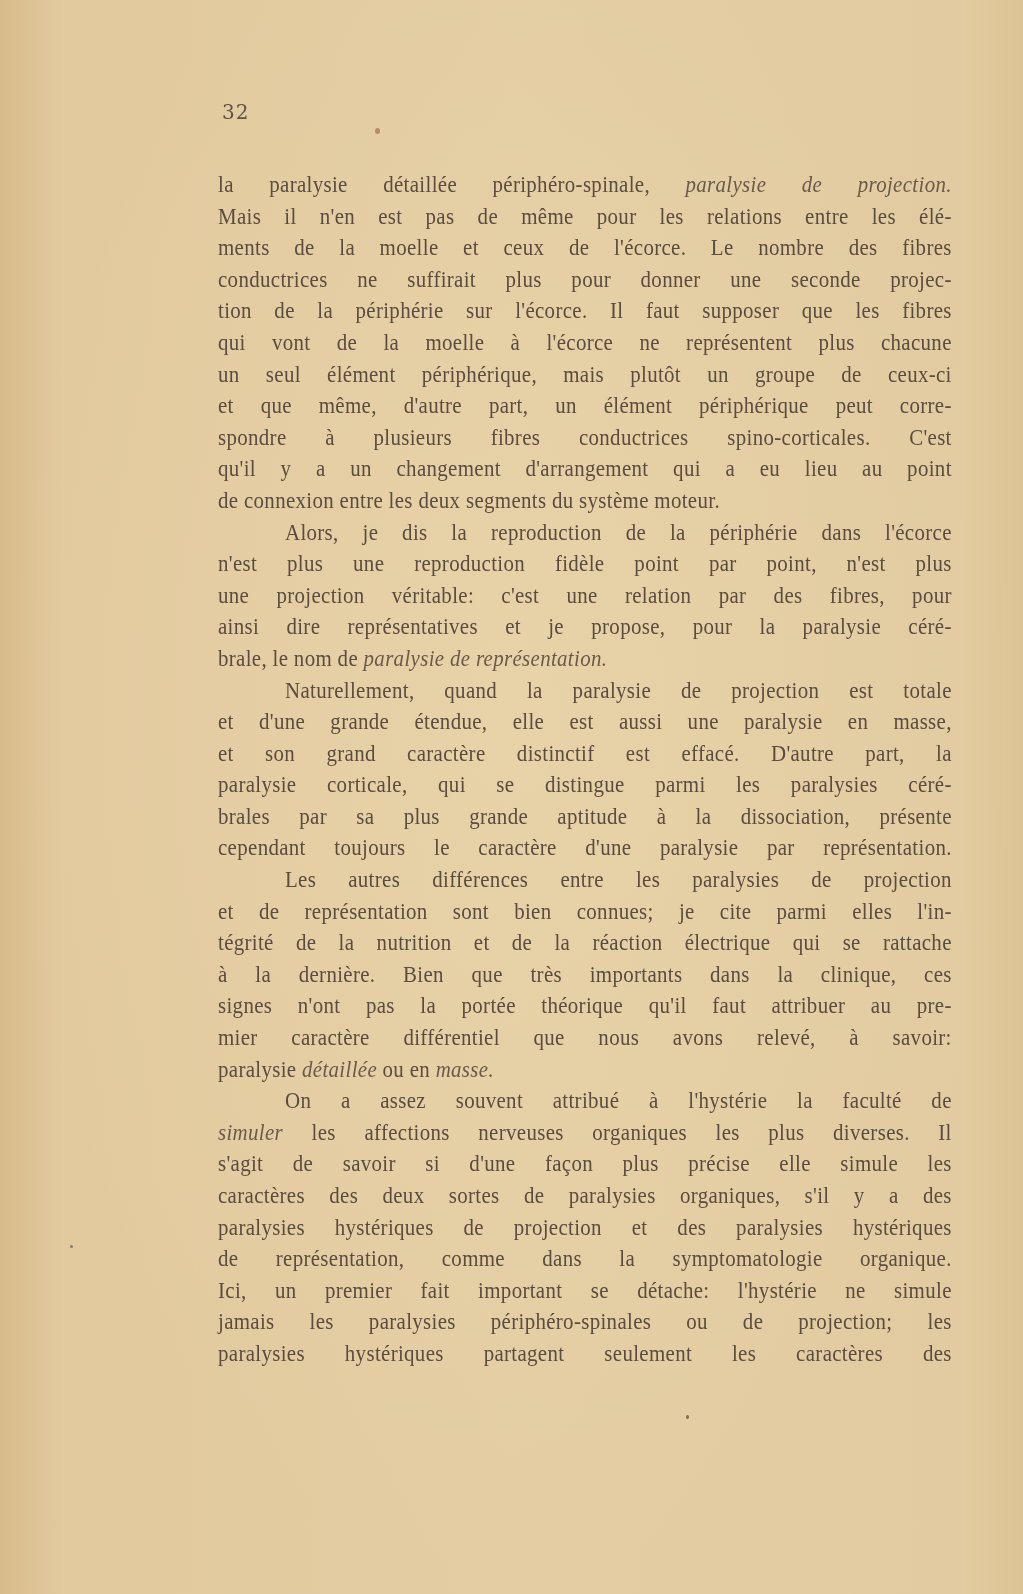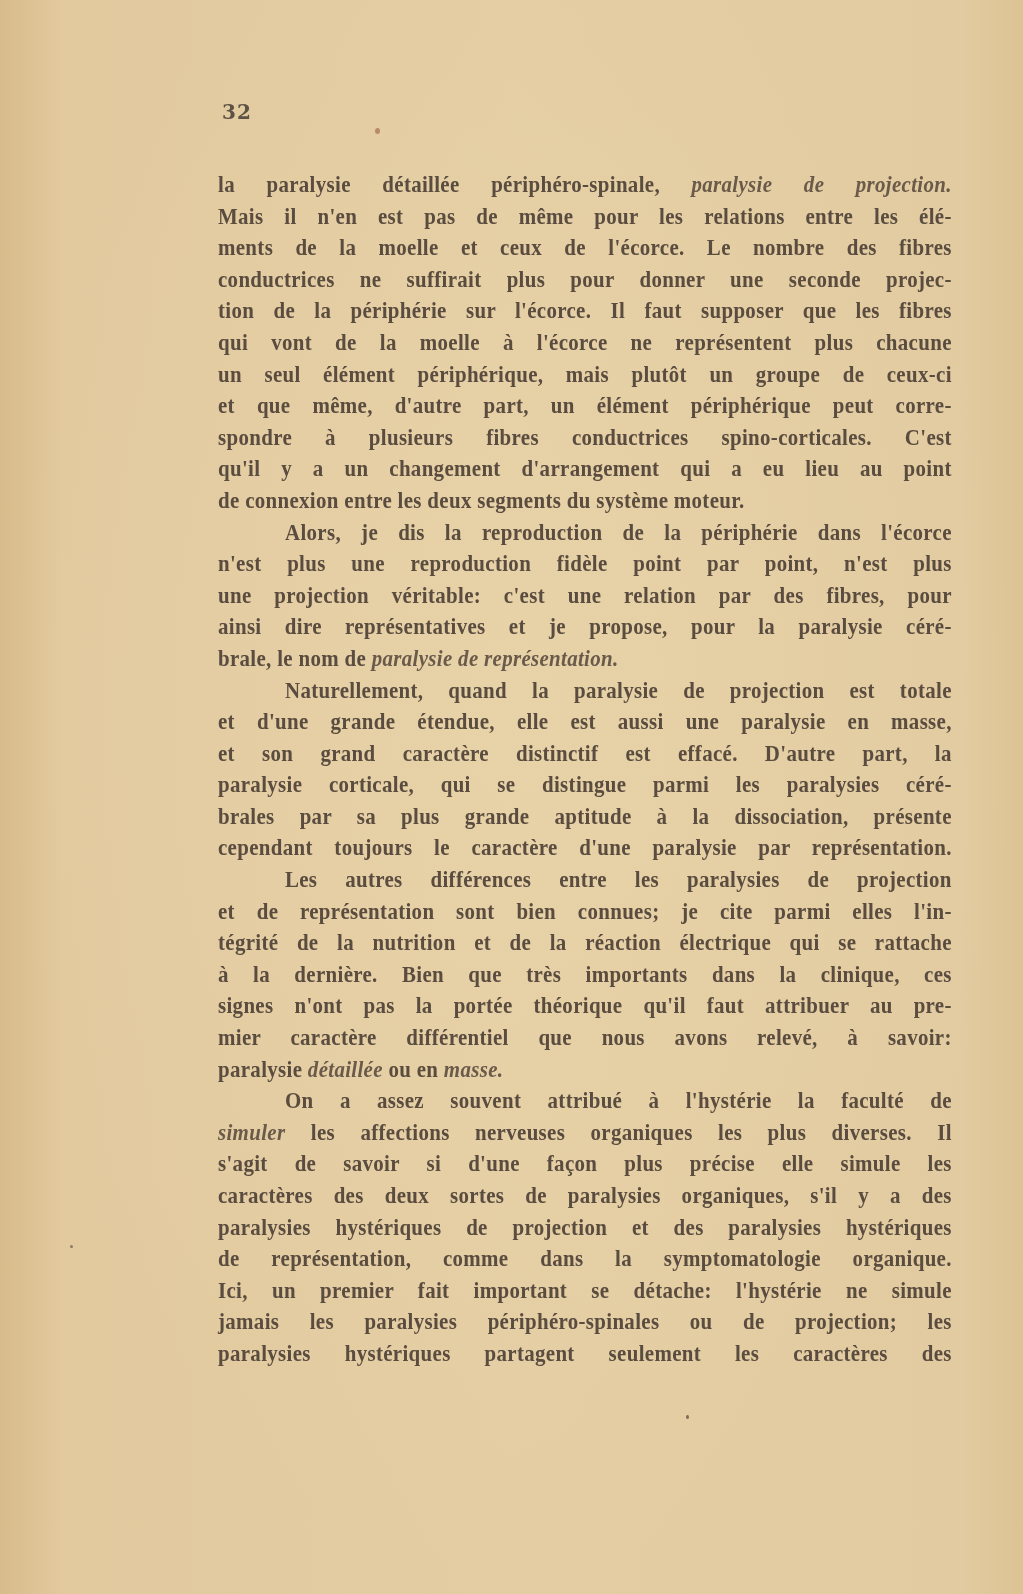--- a/index.html
+++ b/index.html
@@ -10,21 +10,20 @@
       position: relative;
       overflow: hidden;
     }
     .page {
       position: absolute;
       left: 0; top: 0;
       width: 1023px; height: 1594px;
       background:
         radial-gradient(ellipse at 50% 45%, rgba(235,214,172,0.55) 0%, rgba(235,214,172,0) 70%),
         linear-gradient(90deg, #d8bb8a 0%, #e2c99e 6%, #e4cda3 50%, #e2cba0 94%, #dcc394 100%);
-      font-weight: bold;
     }
     .page-number {
       position: absolute;
       left: 222px;
       top: 100px;
       font-family: "DejaVu Serif", "Liberation Serif", serif;
       font-size: 20px;
       color: #5e5246;
       letter-spacing: 1px;
     }

